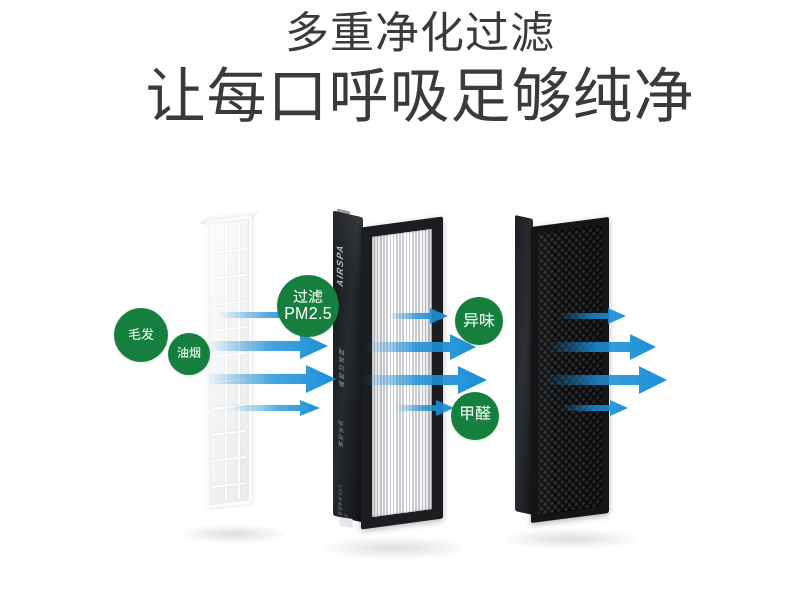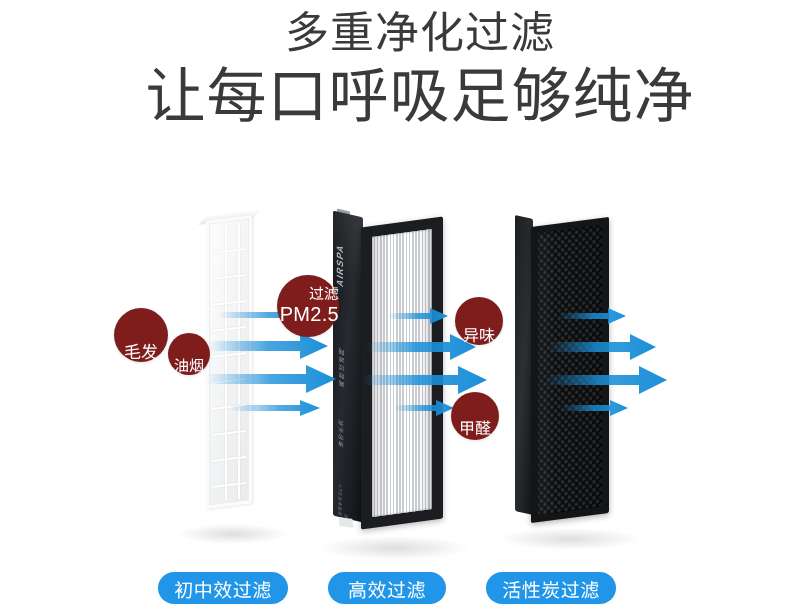--- a/index.html
+++ b/index.html
@@ -138,31 +138,31 @@
     background:linear-gradient(90deg,rgba(255,255,255,.05),rgba(255,255,255,0) 30%,rgba(0,0,0,.18));
   }
 
   
   .arrow{position:absolute;height:auto;}
   .arrow svg{display:block;}
 
   
   .bubble{
     position:absolute;border-radius:50%;
-    background:#7f1d1d;color:#ffffff;
-    display:flex;align-items:flex-end;justify-content:center;
+    background:#15803d;color:#ffffff;
+    display:flex;align-items:center;justify-content:center;
     text-align:center;line-height:1.12;
     box-shadow:0 1px 3px rgba(0,0,0,.12);
   }
-  .bubble.lg{width:54px;height:54px;font-size:17px;}
+  .bubble.lg{width:54px;height:54px;font-size:13px;}
   .bubble.md{width:48px;height:48px;font-size:16px;}
-  .bubble.sm{width:42px;height:42px;font-size:15px;}
+  .bubble.sm{width:42px;height:42px;font-size:12px;}
   .bubble.pm{width:62px;height:62px;font-size:15px;flex-direction:column;}
   .bubble.pm span{display:block;}
-  .bubble.pm .p2{font-size:20px;letter-spacing:.3px;}
+  .bubble.pm .p2{font-size:16px;letter-spacing:.3px;}
 
   
   .pills{position:absolute;left:0;top:572px;width:792px;height:34px;}
   .pill{
     position:absolute;top:0;height:32px;
     background:#2196e8;color:#ffffff;
     border-radius:16px;
     display:flex;align-items:center;justify-content:center;
     font-size:19px;letter-spacing:.5px;
   }
@@ -376,19 +376,14 @@
   <div class="bubble sm" style="left:168px;top:333px;">油烟</div>
 
   <div class="bubble pm" style="left:277px;top:275px;">
     <span class="p1">过滤</span>
     <span class="p2">PM2.5</span>
   </div>
 
   <div class="bubble md" style="left:455px;top:297px;">异味</div>
   <div class="bubble md" style="left:451px;top:392px;font-family:Liberation Mono, monospace;">甲醛</div>
 
-  <div class="pills">
-    <div class="pill" id="pill0">初中效过滤</div>
-    <div class="pill" id="pill1">高效过滤</div>
-    <div class="pill" id="pill2">活性炭过滤</div>
-  </div>
 
 </div>
 
 </body></html>

